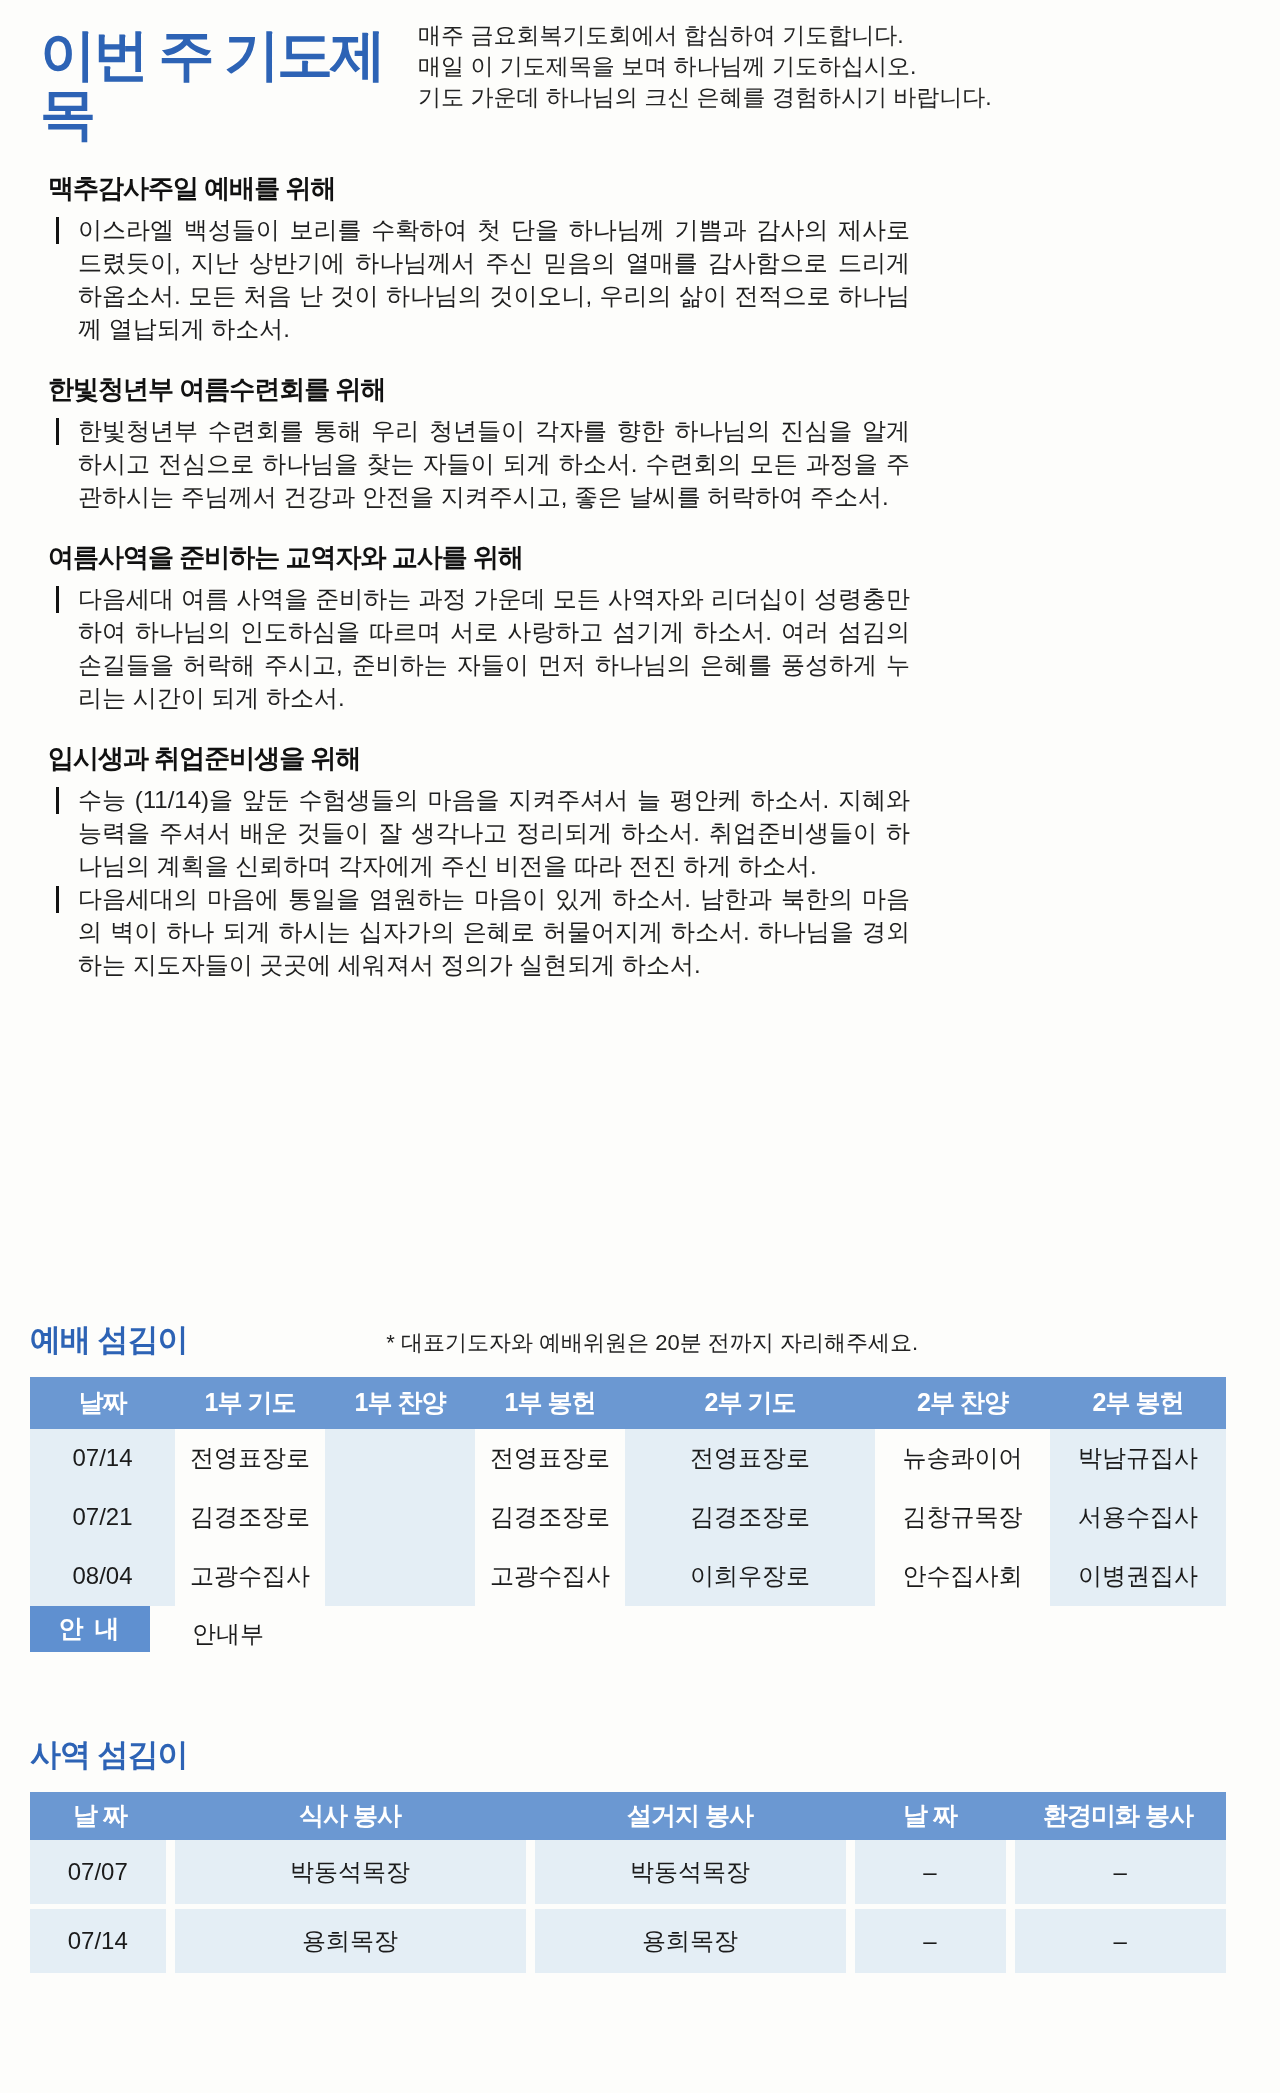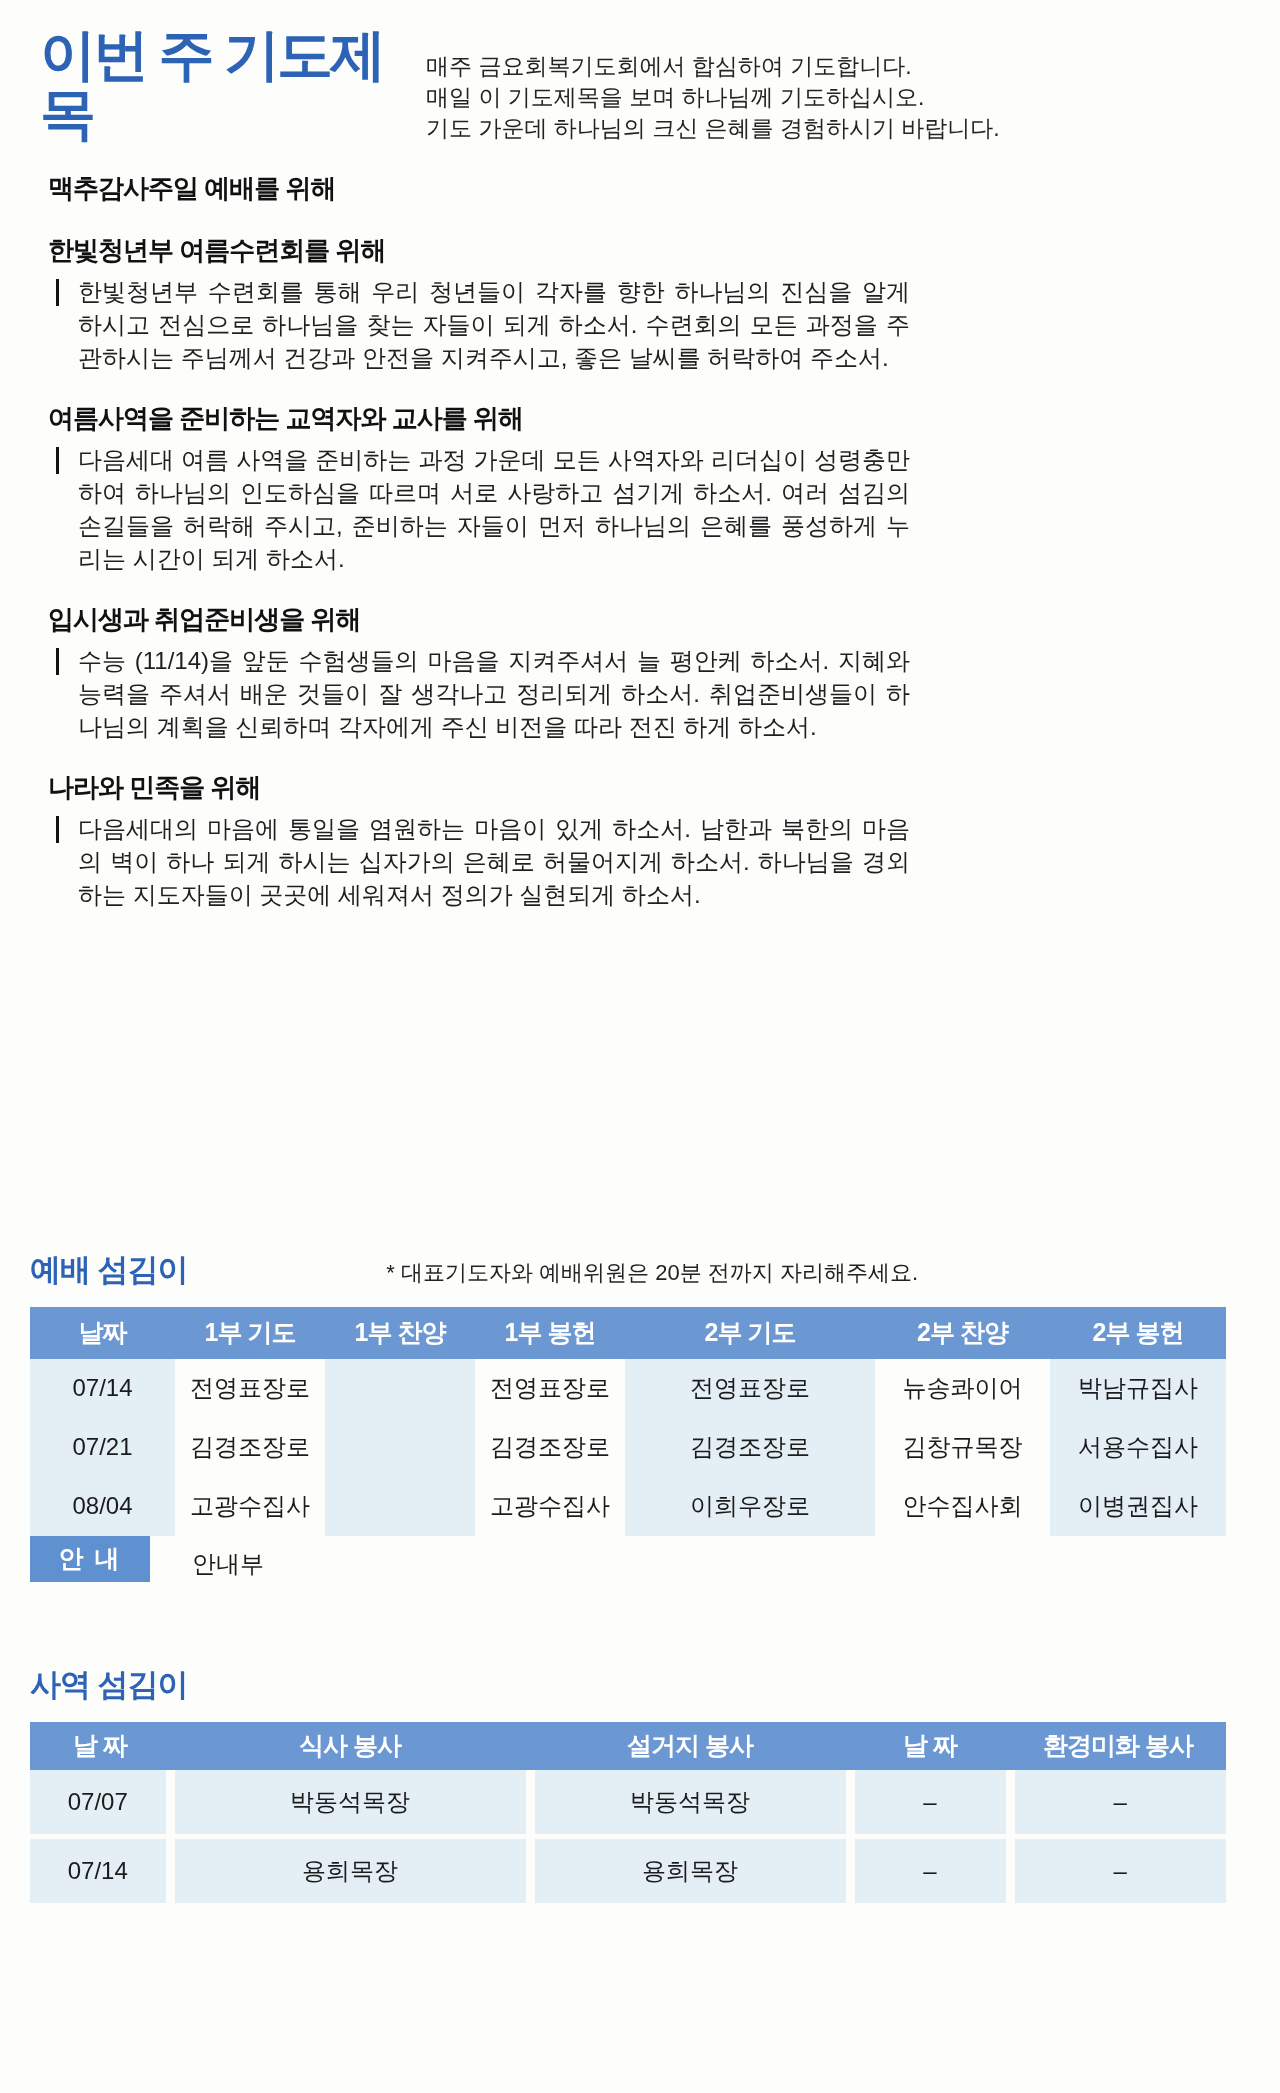--- a/index.html
+++ b/index.html
@@ -5,21 +5,21 @@
   html,body{margin:0;padding:0;}
   body{
     width:1280px;height:2093px;overflow:hidden;position:relative;
     background:#fdfdfb;color:#1d1d1d;
     font-family:"Liberation Sans","DejaVu Sans",sans-serif;
     -webkit-font-smoothing:antialiased;
   }
   .page{width:1280px;height:2093px;position:relative;}
 
   
-  .top{display:flex;align-items:flex-end;padding:18px 40px 0 40px;gap:8px;}
+  .top{display:flex;align-items:flex-start;padding:18px 40px 0 40px;}
   .main-title{
     margin:8px 0 0 0;flex:0 0 360px;
     color:#2d63b5;font-size:56px;font-weight:900;letter-spacing:-3px;line-height:1.05;
   }
   .intro{margin-left:18px;padding-top:2px;}
   .intro p{margin:0;font-size:23px;line-height:31px;color:#232323;}
 
   
   .sections{margin:0 48px;width:862px;}
   .prayer h2{
@@ -74,35 +74,35 @@
     <div class="intro">
       <p>매주 금요회복기도회에서 합심하여 기도합니다.</p>
       <p>매일 이 기도제목을 보며 하나님께 기도하십시오.</p>
       <p>기도 가운데 하나님의 크신 은혜를 경험하시기 바랍니다.</p>
     </div>
   </header>
 
   <main class="sections">
     <section class="prayer">
       <h2>맥추감사주일 예배를 위해</h2>
+      <p class="body">이스라엘 백성들이 보리를 수확하여 첫 단을 하나님께 기쁨과 감사의 제사로 드렸듯이, 지난 상반기에 하나님께서 주신 믿음의 열매를 감사함으로 드리게 하옵소서. 모든 처음 난 것이 하나님의 것이오니, 우리의 삶이 전적으로 하나님께 열납되게 하소서.</p>
     </section>
     <section class="prayer">
       <h2>한빛청년부 여름수련회를 위해</h2>
       <p class="body">한빛청년부 수련회를 통해 우리 청년들이 각자를 향한 하나님의 진심을 알게 하시고 전심으로 하나님을 찾는 자들이 되게 하소서. 수련회의 모든 과정을 주관하시는 주님께서 건강과 안전을 지켜주시고, 좋은 날씨를 허락하여 주소서.</p>
     </section>
     <section class="prayer">
       <h2>여름사역을 준비하는 교역자와 교사를 위해</h2>
       <p class="body">다음세대 여름 사역을 준비하는 과정 가운데 모든 사역자와 리더십이 성령충만하여 하나님의 인도하심을 따르며 서로 사랑하고 섬기게 하소서. 여러 섬김의 손길들을 허락해 주시고, 준비하는 자들이 먼저 하나님의 은혜를 풍성하게 누리는 시간이 되게 하소서.</p>
     </section>
     <section class="prayer">
       <h2>입시생과 취업준비생을 위해</h2>
       <p class="body">수능 (11/14)을 앞둔 수험생들의 마음을 지켜주셔서 늘 평안케 하소서. 지혜와 능력을 주셔서 배운 것들이 잘 생각나고 정리되게 하소서. 취업준비생들이 하나님의 계획을 신뢰하며 각자에게 주신 비전을 따라 전진 하게 하소서.</p>
     </section>
     <section class="prayer">
-      <h2>나라와 민족을 위해</h2>
       <p class="body">다음세대의 마음에 통일을 염원하는 마음이 있게 하소서. 남한과 북한의 마음의 벽이 하나 되게 하시는 십자가의 은혜로 허물어지게 하소서. 하나님을 경외하는 지도자들이 곳곳에 세워져서 정의가 실현되게 하소서.</p>
     </section>
   </main>
 
   <section class="servers worship">
     <div class="sec-head">
       <h3>예배 섬김이</h3>
       <span class="note">* 대표기도자와 예배위원은 20분 전까지 자리해주세요.</span>
     </div>
     <table class="t1">

